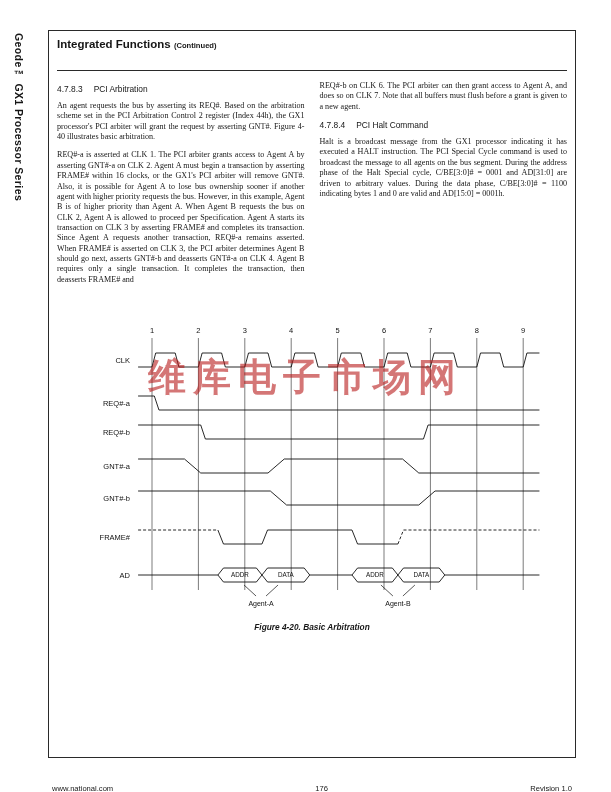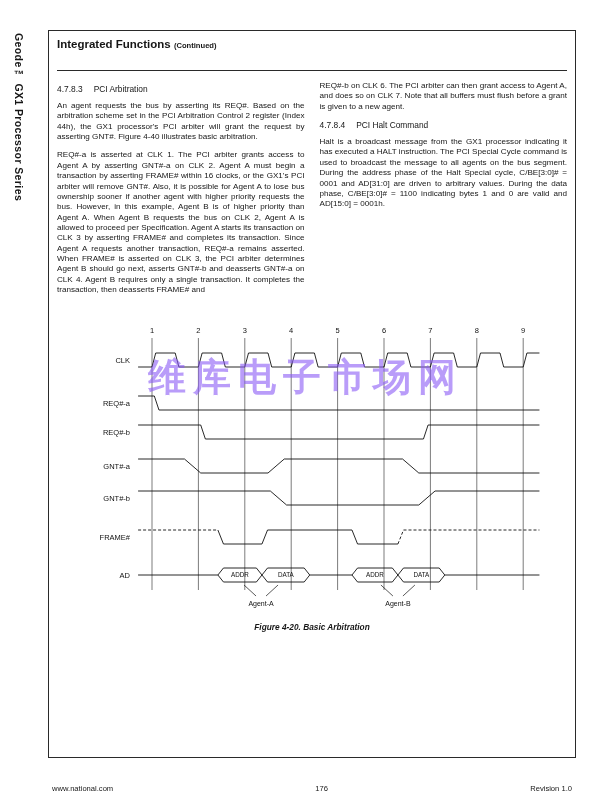--- a/index.html
+++ b/index.html
@@ -7,29 +7,29 @@
   body{font-family:"Liberation Sans",sans-serif;color:#161616;}
   .page{position:relative;width:611px;height:792px;background:#fff;overflow:hidden;}
   .sidebar-title{position:absolute;left:13px;top:33px;writing-mode:vertical-rl;
     font-size:10.5px;font-weight:bold;letter-spacing:0.4px;white-space:nowrap;}
   .border-box{position:absolute;left:48px;top:30px;width:528px;height:728px;border:1px solid #2a2a2a;}
   .content{position:absolute;left:57px;top:38px;width:510px;}
   .header-row{font-weight:bold;font-size:11.5px;border-bottom:1px solid #2a2a2a;padding-bottom:20px;}
   .header-cont{font-size:7.6px;font-weight:bold;}
   .columns{display:flex;gap:15px;margin-top:10px;}
   .col{flex:1;min-width:0;}
-  p.body{font-size:8.1px;line-height:1.28;text-align:justify;margin-bottom:8px;}
+  p.body{font-size:8.1px;line-height:1.28;text-align:justify;margin-bottom:8px;font-family:Liberation Serif, serif;}
   .sec-heading{font-size:8.4px;font-weight:normal;margin:3px 0 7px;}
   .sec-heading .num{margin-right:11px;}
   .mt{}
   .figure{position:absolute;left:50px;top:318px;width:524px;}
   .figure svg{display:block;font-family:"Liberation Sans",sans-serif;}
   .caption{text-align:center;font-weight:bold;font-size:8.3px;margin-top:8px;font-style:italic;}
   .watermark{position:absolute;left:148px;top:352px;font-size:38px;font-weight:bold;
-    color:#8b5cf6;opacity:0.6;letter-spacing:7px;pointer-events:none;white-space:nowrap;z-index:5;}
+    color:#b91c1c;opacity:0.6;letter-spacing:7px;pointer-events:none;white-space:nowrap;z-index:5;}
   .footer{position:absolute;left:52px;top:784px;width:520px;display:flex;
     justify-content:space-between;font-size:7.6px;}
 </style>
 </head>
 <body>
 
 <div class="page">
 
   <div class="sidebar-title">Geode™ GX1 Processor Series</div>
 

